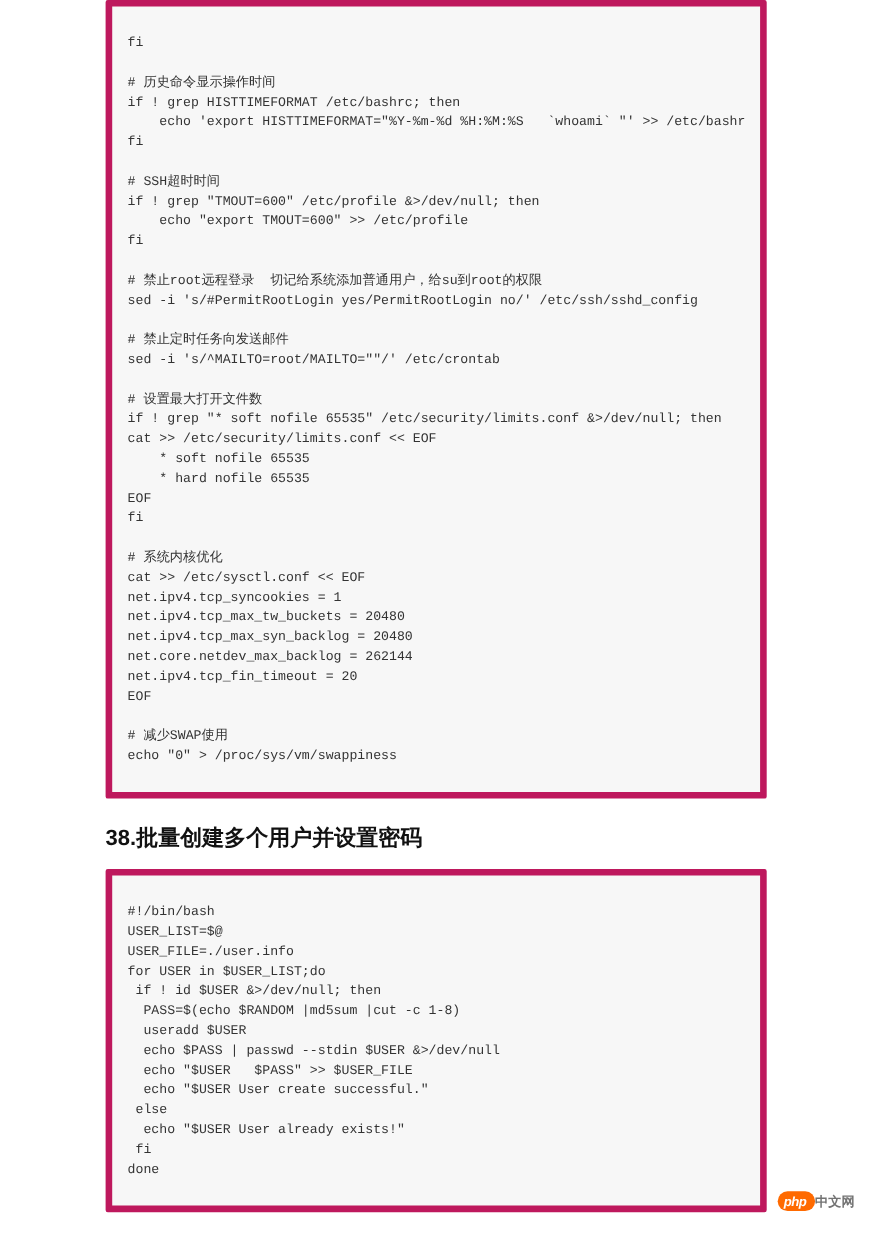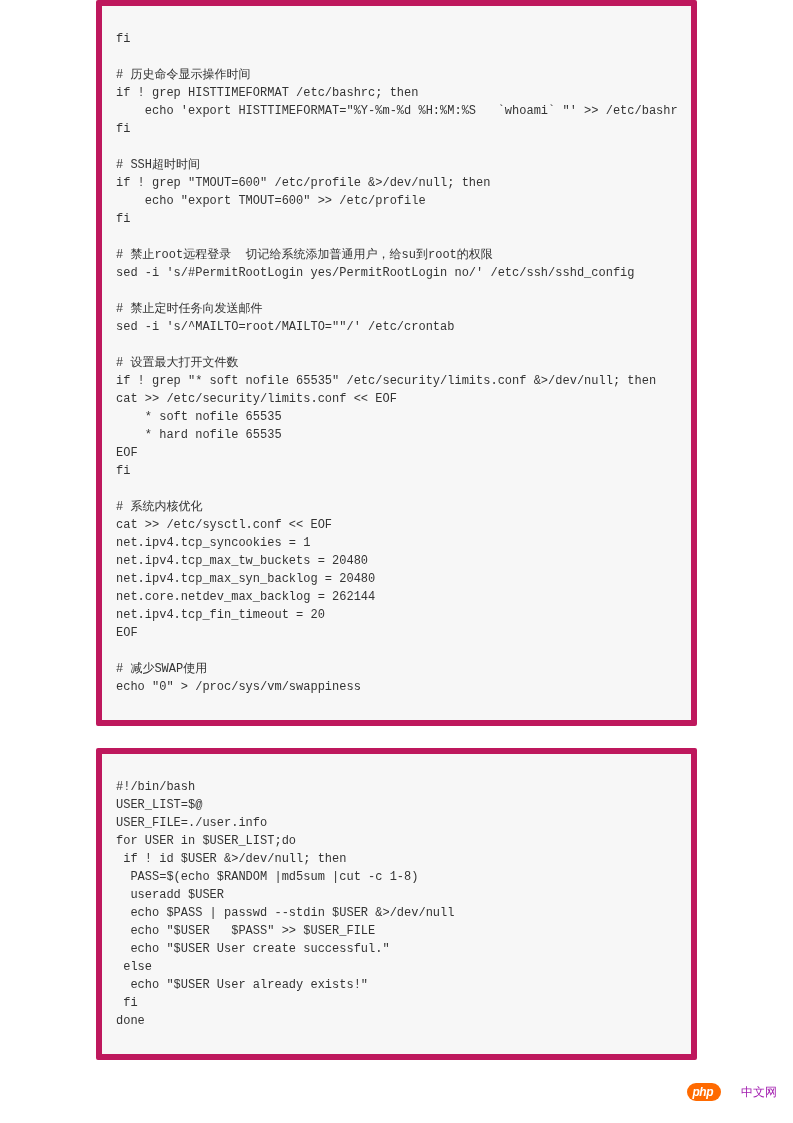--- a/index.html
+++ b/index.html
@@ -39,36 +39,36 @@
     color: #111;
     margin: 0 0 14px 0;
     line-height: 1.4;
   }
   .watermark {
     position: absolute;
     right: 16px;
     bottom: 22px;
     display: flex;
     align-items: center;
-    gap: 20px;
+    gap: 0;
   }
   .wm-badge {
     background: #ff6a00;
     color: #fff;
     font-weight: 700;
     font-style: italic;
     border-radius: 10px;
     padding: 2px 8px 2px 6px;
     font-size: 12px;
     letter-spacing: -0.5px;
   }
   .wm-text {
-    color: #a21caf;
+    color: #737373;
     font-size: 12px;
-    font-weight: 400;
+    font-weight: 700;
   }
 </style>
 </head>
 <body>
 
 <div class="content">
 
   <div class="code-block">
     <pre>fi
 
@@ -102,20 +102,21 @@
 net.ipv4.tcp_max_tw_buckets = 20480
 net.ipv4.tcp_max_syn_backlog = 20480
 net.core.netdev_max_backlog = 262144
 net.ipv4.tcp_fin_timeout = 20
 EOF
 
 # 减少SWAP使用
 echo "0" &gt; /proc/sys/vm/swappiness</pre>
   </div>
 
+  <h2 class="section-heading">38.批量创建多个用户并设置密码</h2>
 
   <div class="code-block">
     <pre>#!/bin/bash
 USER_LIST=$@
 USER_FILE=./user.info
 for USER in $USER_LIST;do
  if ! id $USER &amp;&gt;/dev/null; then
   PASS=$(echo $RANDOM |md5sum |cut -c 1-8)
   useradd $USER
   echo $PASS | passwd --stdin $USER &amp;&gt;/dev/null

